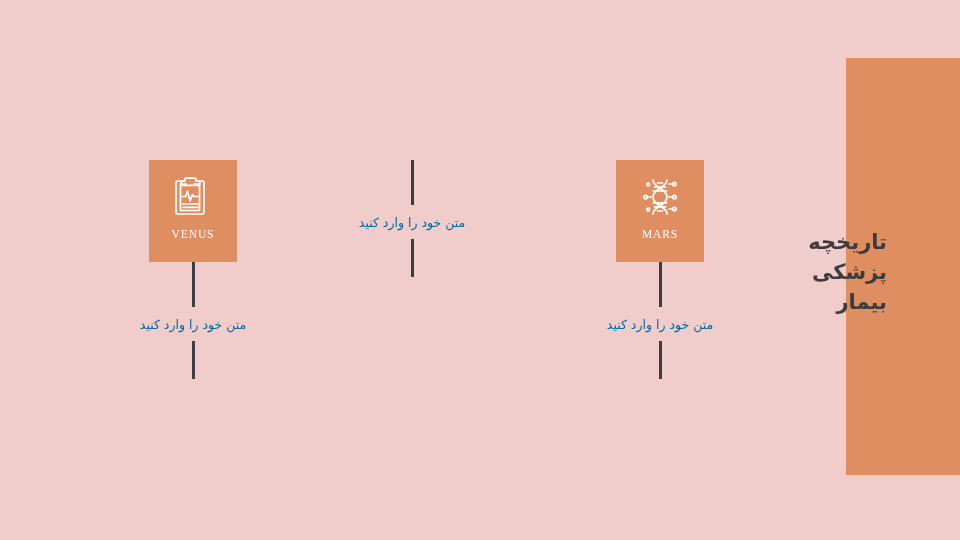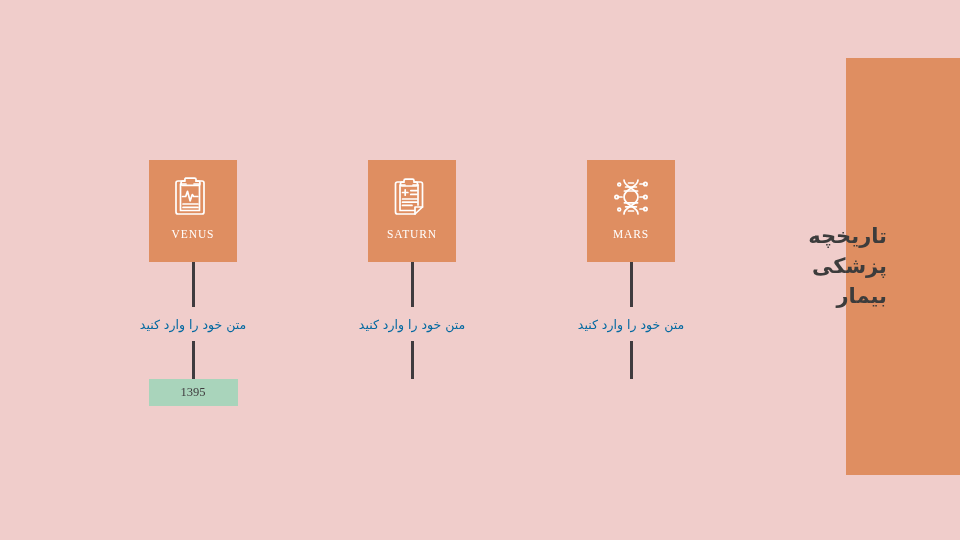--- a/index.html
+++ b/index.html
@@ -19,21 +19,21 @@
   #right-panel {
     position:absolute;
     left:846px; top:58px;
     width:114px; height:417px;
     background:#df8e61;
   }
 
   
   #title {
     position:absolute;
-    right:73px; top:222px;
+    right:73px; top:228px;
     width:260px;
     text-align:right;
     direction:rtl;
     font-size:21px;
     font-weight:bold;
     line-height:1.42;
     color:#3c3c3c;
     font-family:"DejaVu Sans", sans-serif;
     z-index:5;
     white-space:pre-line;
@@ -135,51 +135,29 @@
             <path d="M11 29 H26"></path>
             <path d="M11 32.4 H26"></path>
           </g>
         </svg>
       </div>
       <div class="card-label">VENUS</div>
     </div>
     <div class="connector top"></div>
     <div class="desc">متن خود را وارد کنید</div>
     <div class="connector bottom"></div>
-    <div class="year-badge">1395</div>
   </div>
 
   <div class="col" style="left:312px;">
-    <div class="card">
-      <div class="card-icon">
-        <svg width="42" height="44" viewBox="0 0 42 44">
-          <g fill="none" stroke="#ffffff" stroke-width="1.7" stroke-linejoin="round" stroke-linecap="round">
-            <path d="M12 7 H6.5 a2 2 0 0 0 -2 2 V37 a2 2 0 0 0 2 2 H24 l7.5 -7 V9 a2 2 0 0 0 -2 -2 H24"></path>
-            <path d="M24 39 v-7 h7.5"></path>
-            <path d="M14 10 H9 V35.5 H23.5"></path>
-            <path d="M27 10 H22"></path>
-            <path d="M27 10 v20"></path>
-            <path d="M14.5 4.2 h7 a1.5 1.5 0 0 1 1.5 1.5 v1.5 h2.2 a1.3 1.3 0 0 1 1.3 1.3 v1.2 a1.3 1.3 0 0 1 -1.3 1.3 H10.8 a1.3 1.3 0 0 1 -1.3 -1.3 V8.5 a1.3 1.3 0 0 1 1.3 -1.3 h2.2 V5.7 a1.5 1.5 0 0 1 1.5 -1.5 z"></path>
-            <path d="M11.5 17.5 h5.4 M14.2 14.8 v5.4"></path>
-            <path d="M19.8 15.6 H26"></path>
-            <path d="M19.8 19.4 H26"></path>
-            <path d="M11.5 24 H26"></path>
-            <path d="M11.5 27.2 H26"></path>
-            <path d="M11.5 30.4 H21"></path>
-          </g>
-        </svg>
-      </div>
-      <div class="card-label">SATURN</div>
-    </div>
     <div class="connector top"></div>
     <div class="desc">متن خود را وارد کنید</div>
     <div class="connector bottom"></div>
   </div>
 
-  <div class="col" style="left:531px;">
+  <div class="col" style="left:560px;">
     <div class="card">
       <div class="card-icon">
         <svg width="44" height="44" viewBox="0 0 44 44">
           <g fill="none" stroke="#ffffff" stroke-width="1.7" stroke-linecap="round">
             <path d="M15 5 C15 13, 29 13, 29 22 C29 31, 15 31, 15 39"></path>
             <path d="M29 5 C29 13, 15 13, 15 22 C15 31, 29 31, 29 39"></path>
             <path d="M16.6 12 H27.4"></path>
             <path d="M15.4 16 H28.6"></path>
             <path d="M15.4 27.8 H28.6"></path>
             <path d="M16.6 31.8 H27.4"></path>

